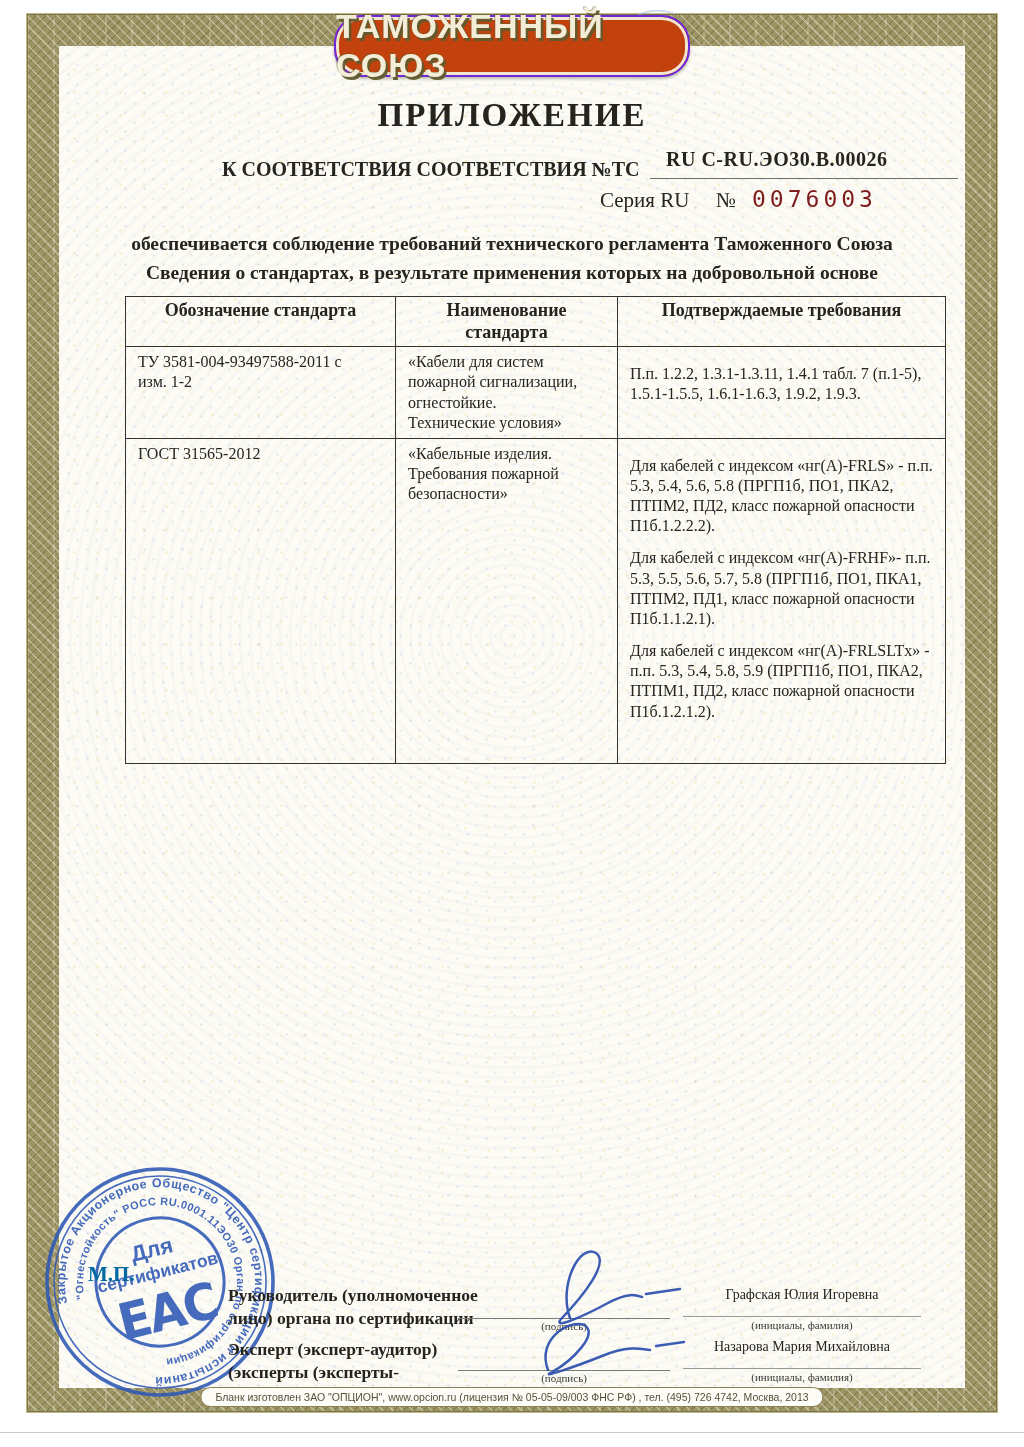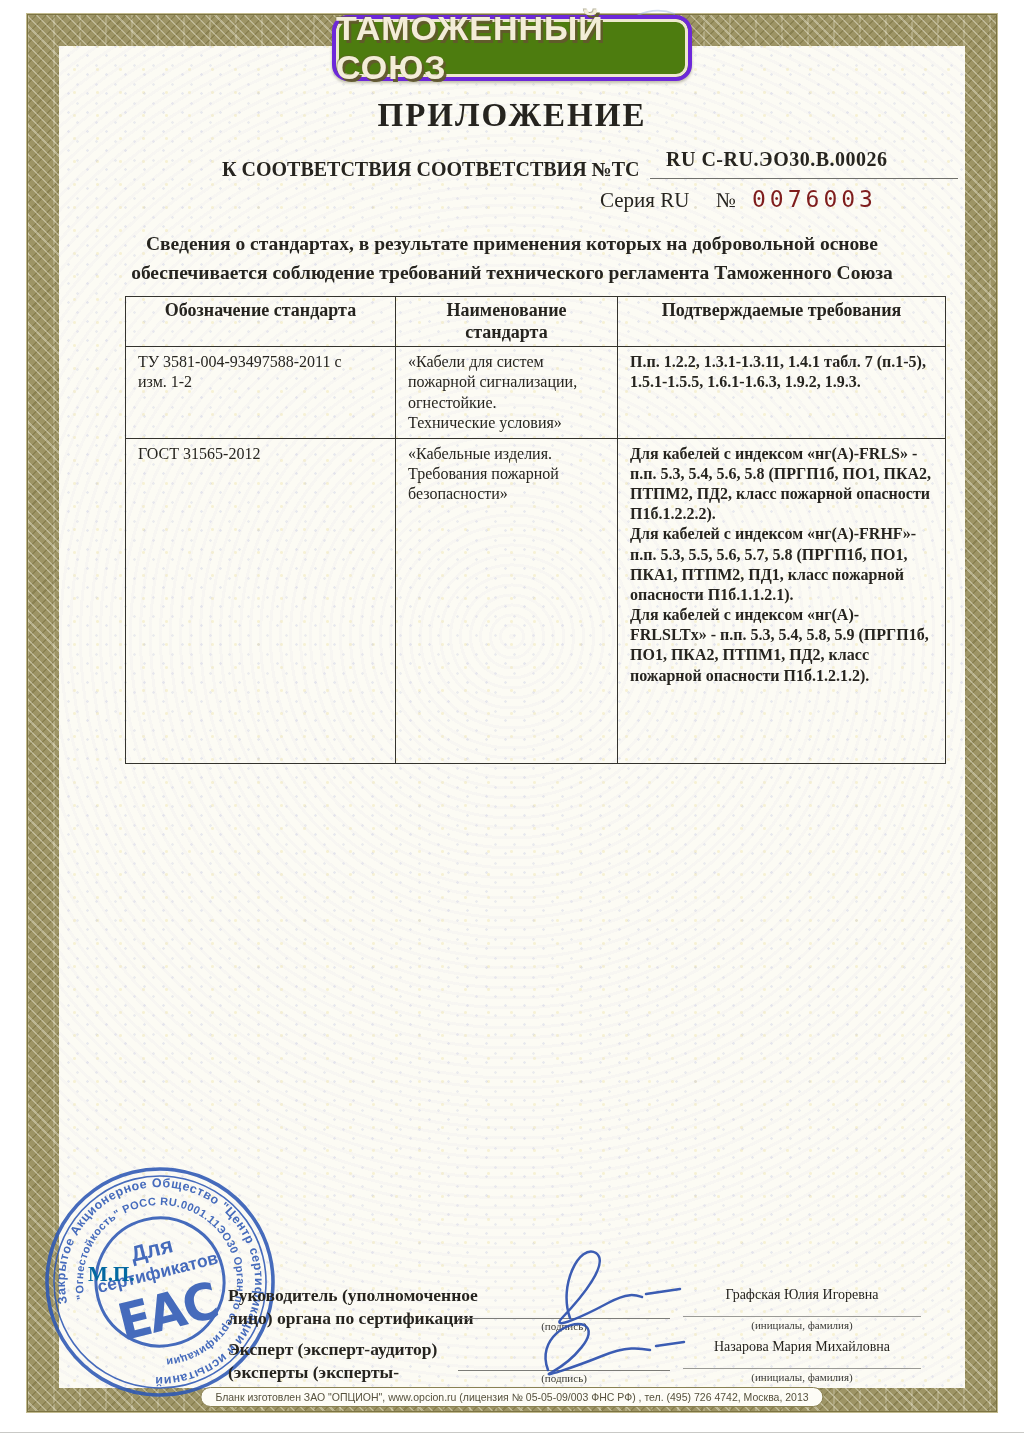--- a/index.html
+++ b/index.html
@@ -18,21 +18,21 @@
     background-color:#fcfbf4;
     background-image:
       radial-gradient(circle, rgba(122,132,202,.15) 1px, rgba(122,132,202,0) 1.5px),
       radial-gradient(circle, rgba(122,132,202,.13) 1px, rgba(122,132,202,0) 1.5px),
       radial-gradient(circle, rgba(233,217,132,.28) 1.2px, rgba(233,217,132,0) 1.7px),
       repeating-radial-gradient(circle at 50% 44%, rgba(150,140,205,.045) 0 3px, rgba(255,255,255,0) 3px 10px);
     background-size:19px 19px,19px 19px,23px 23px,auto;
     background-position:0 0,9px 10px,4px 12px,0 0;}
   
   .banner{position:absolute;top:15px;left:50%;transform:translateX(-50%);
-    width:352px;height:58px;background:#4d7c0f;border:4px solid #6d28d9;border-radius:16px;
+    width:352px;height:58px;background:#c2410c;border:2px solid #6d28d9;border-radius:28px;
     box-shadow: inset 0 0 0 3px rgba(245,239,217,.95), 0 2px 3px rgba(80,74,36,.35);
     display:flex;align-items:center;justify-content:center;}
   .banner span{font-family:"Liberation Sans",sans-serif;font-weight:700;font-size:34px;
     letter-spacing:1px;color:#f3edd8;text-shadow:2.5px 2.5px 0 rgba(97,90,44,.95),-1px -1px 0 rgba(97,90,44,.45);}
   
   .title{position:absolute;top:97px;left:0;width:100%;text-align:center;
     font-weight:700;font-size:33px;letter-spacing:2px;}
   .cert-label{position:absolute;left:222px;top:158px;font-weight:700;font-size:20px;}
   .cert-number{position:absolute;left:666px;top:148px;font-weight:700;font-size:20px;letter-spacing:.5px;}
   .cert-underline{position:absolute;left:650px;top:178px;width:308px;border-top:1.3px solid #70706b;}
@@ -42,21 +42,21 @@
     font-weight:400;font-size:23px;letter-spacing:4px;color:#7f1d1d;}
   .intro{position:absolute;top:229px;left:60px;right:60px;text-align:center;
     font-weight:700;font-size:19.5px;line-height:29px;}
   
   table.standards{position:absolute;left:125px;top:296px;width:820px;border-collapse:collapse;
     table-layout:fixed;}
   table.standards th,table.standards td{border:1.6px solid #34332d;vertical-align:top;
     font-size:16px;line-height:1.26;padding:5px 10px 5px 12px;}
   table.standards th{font-weight:700;font-size:18px;text-align:center;padding:3px 6px;line-height:1.2;}
   .preline{white-space:pre-line;}
-  td p{margin:0 0 0 0;font-weight:bold;}
+  td p{margin:12px 0 0 0;}
   
   .stamp{position:absolute;left:40px;top:1162px;transform:rotate(-14deg);opacity:.88;pointer-events:none;}
   .mp{position:absolute;left:88px;top:1262px;font-weight:700;font-size:21px;color:#0369a1;}
   
   .role{position:absolute;left:228px;width:250px;font-weight:700;font-size:17.5px;line-height:23px;}
   .role1{top:1284px;} .role2{top:1338px;}
   .sigline{position:absolute;border-top:1.2px solid #7c7c78;width:212px;left:458px;}
   .sigline1{top:1318px;} .sigline2{top:1370px;}
   .sigcap{position:absolute;left:458px;width:212px;text-align:center;font-size:11px;color:#3a3a36;}
   .sigcap1{top:1320px;} .sigcap2{top:1372px;}
@@ -93,22 +93,22 @@
 
   <div class="cert-label">К СООТВЕТСТВИЯ СООТВЕТСТВИЯ  №ТС</div>
   <div class="cert-number">RU C-RU.ЭО30.В.00026</div>
   <div class="cert-underline"></div>
 
   <div class="series-label">Серия  RU</div>
   <div class="series-no">№</div>
   <div class="series-number">0076003</div>
 
   <div class="intro">
+    <div>обеспечивается соблюдение требований технического регламента Таможенного Союза</div>
     <div>Сведения о стандартах, в результате применения которых на добровольной основе</div>
-    <div>обеспечивается соблюдение требований технического регламента Таможенного Союза</div>
   </div>
 
   <table class="standards">
     <colgroup>
         <col style="width:270px">
         <col style="width:222px">
         <col style="width:328px">
       </colgroup>
     <tbody>
         <tr style="height:43px">

